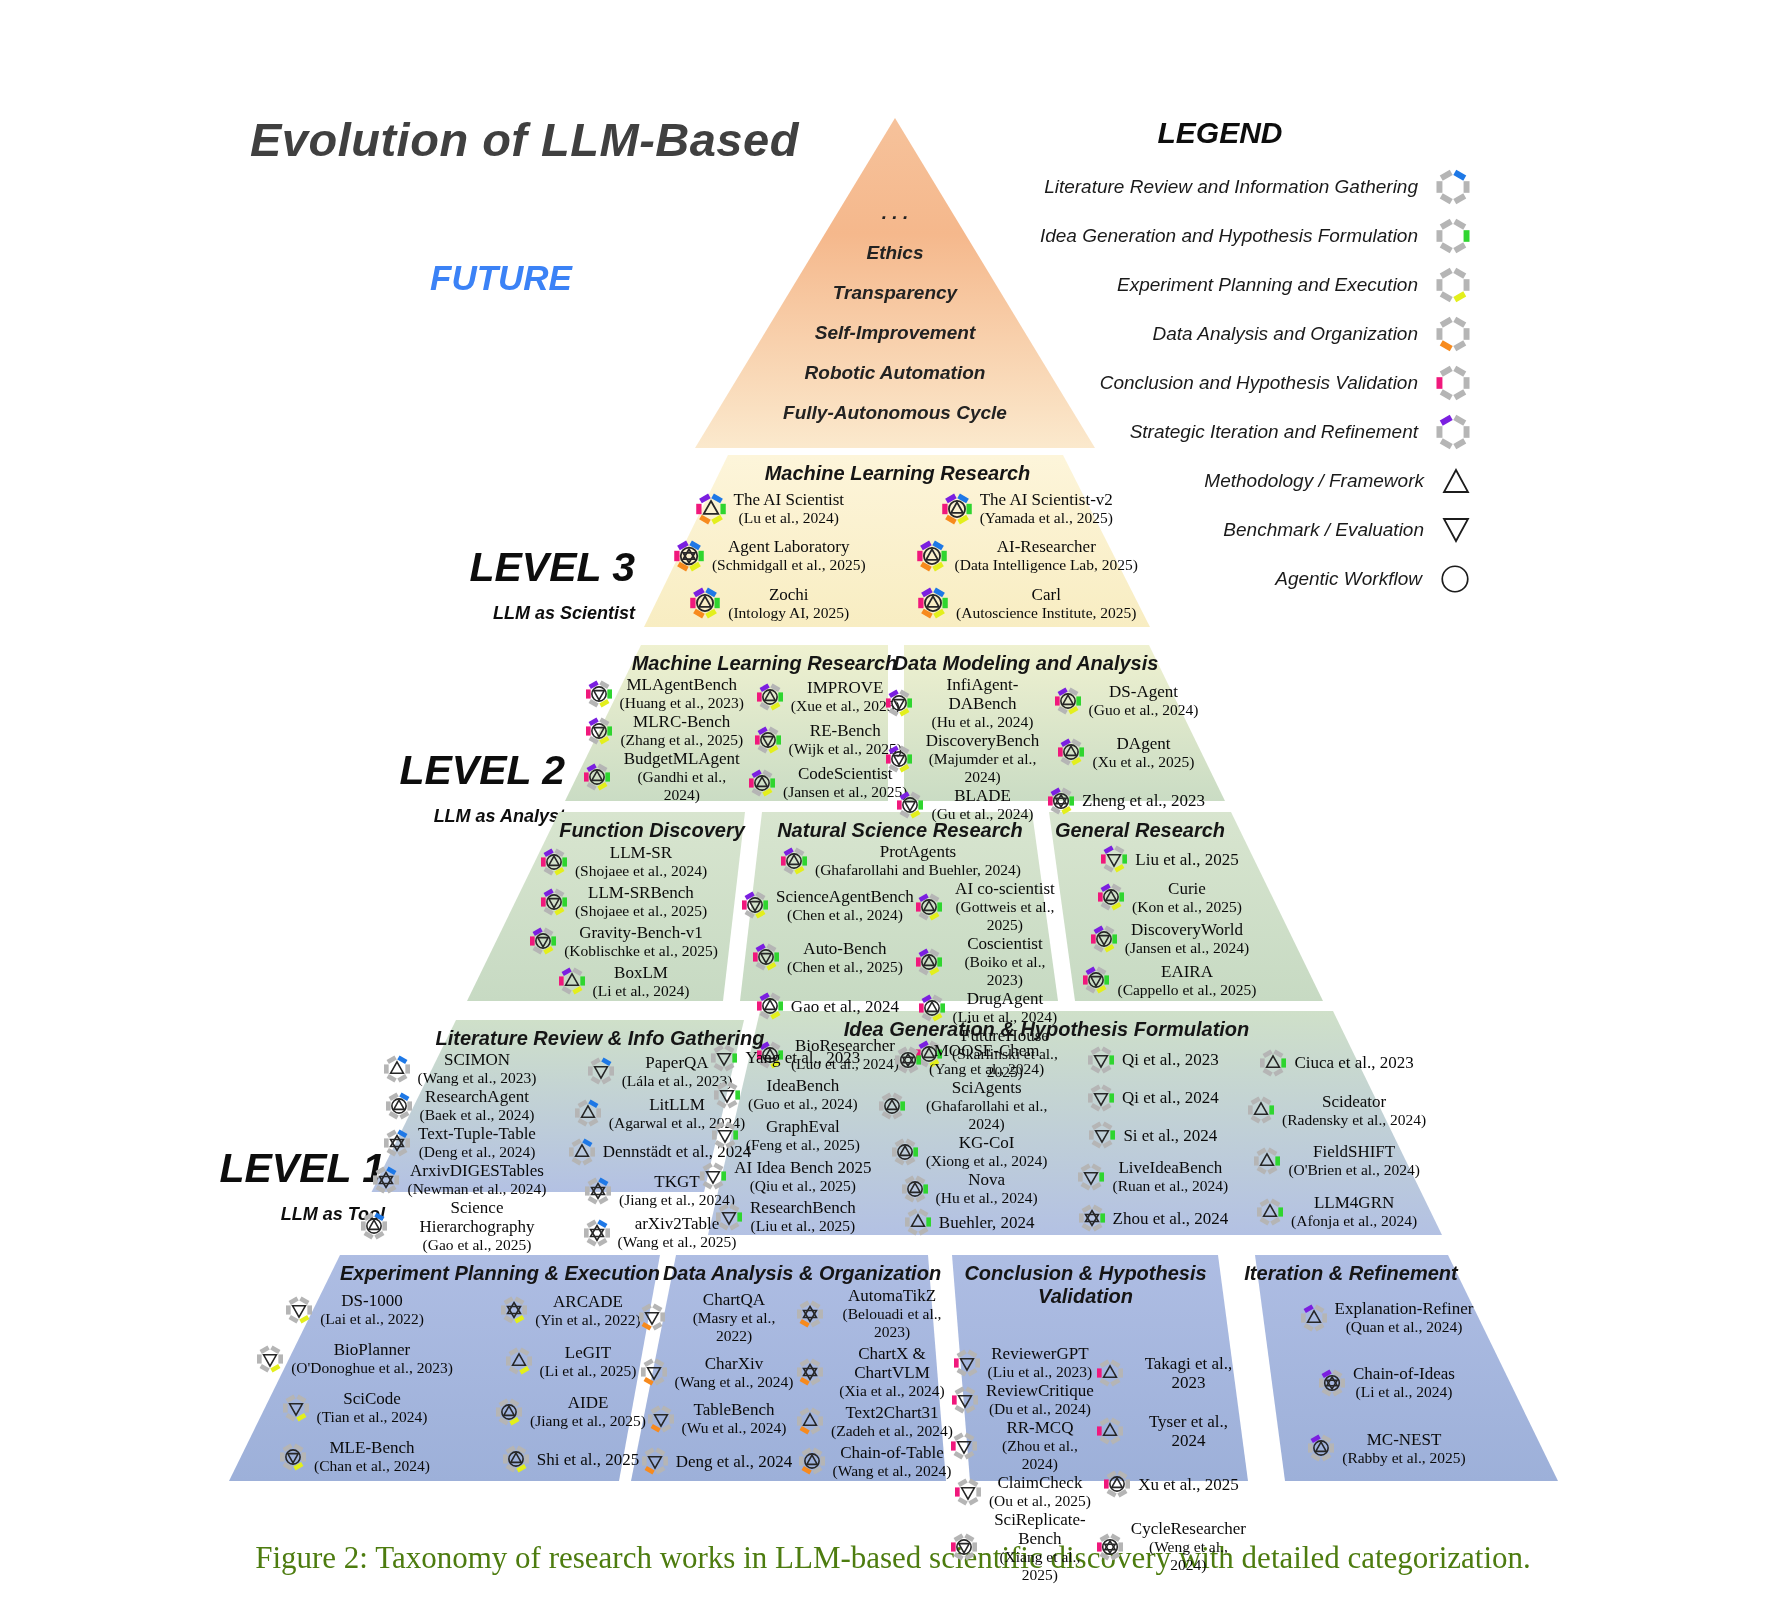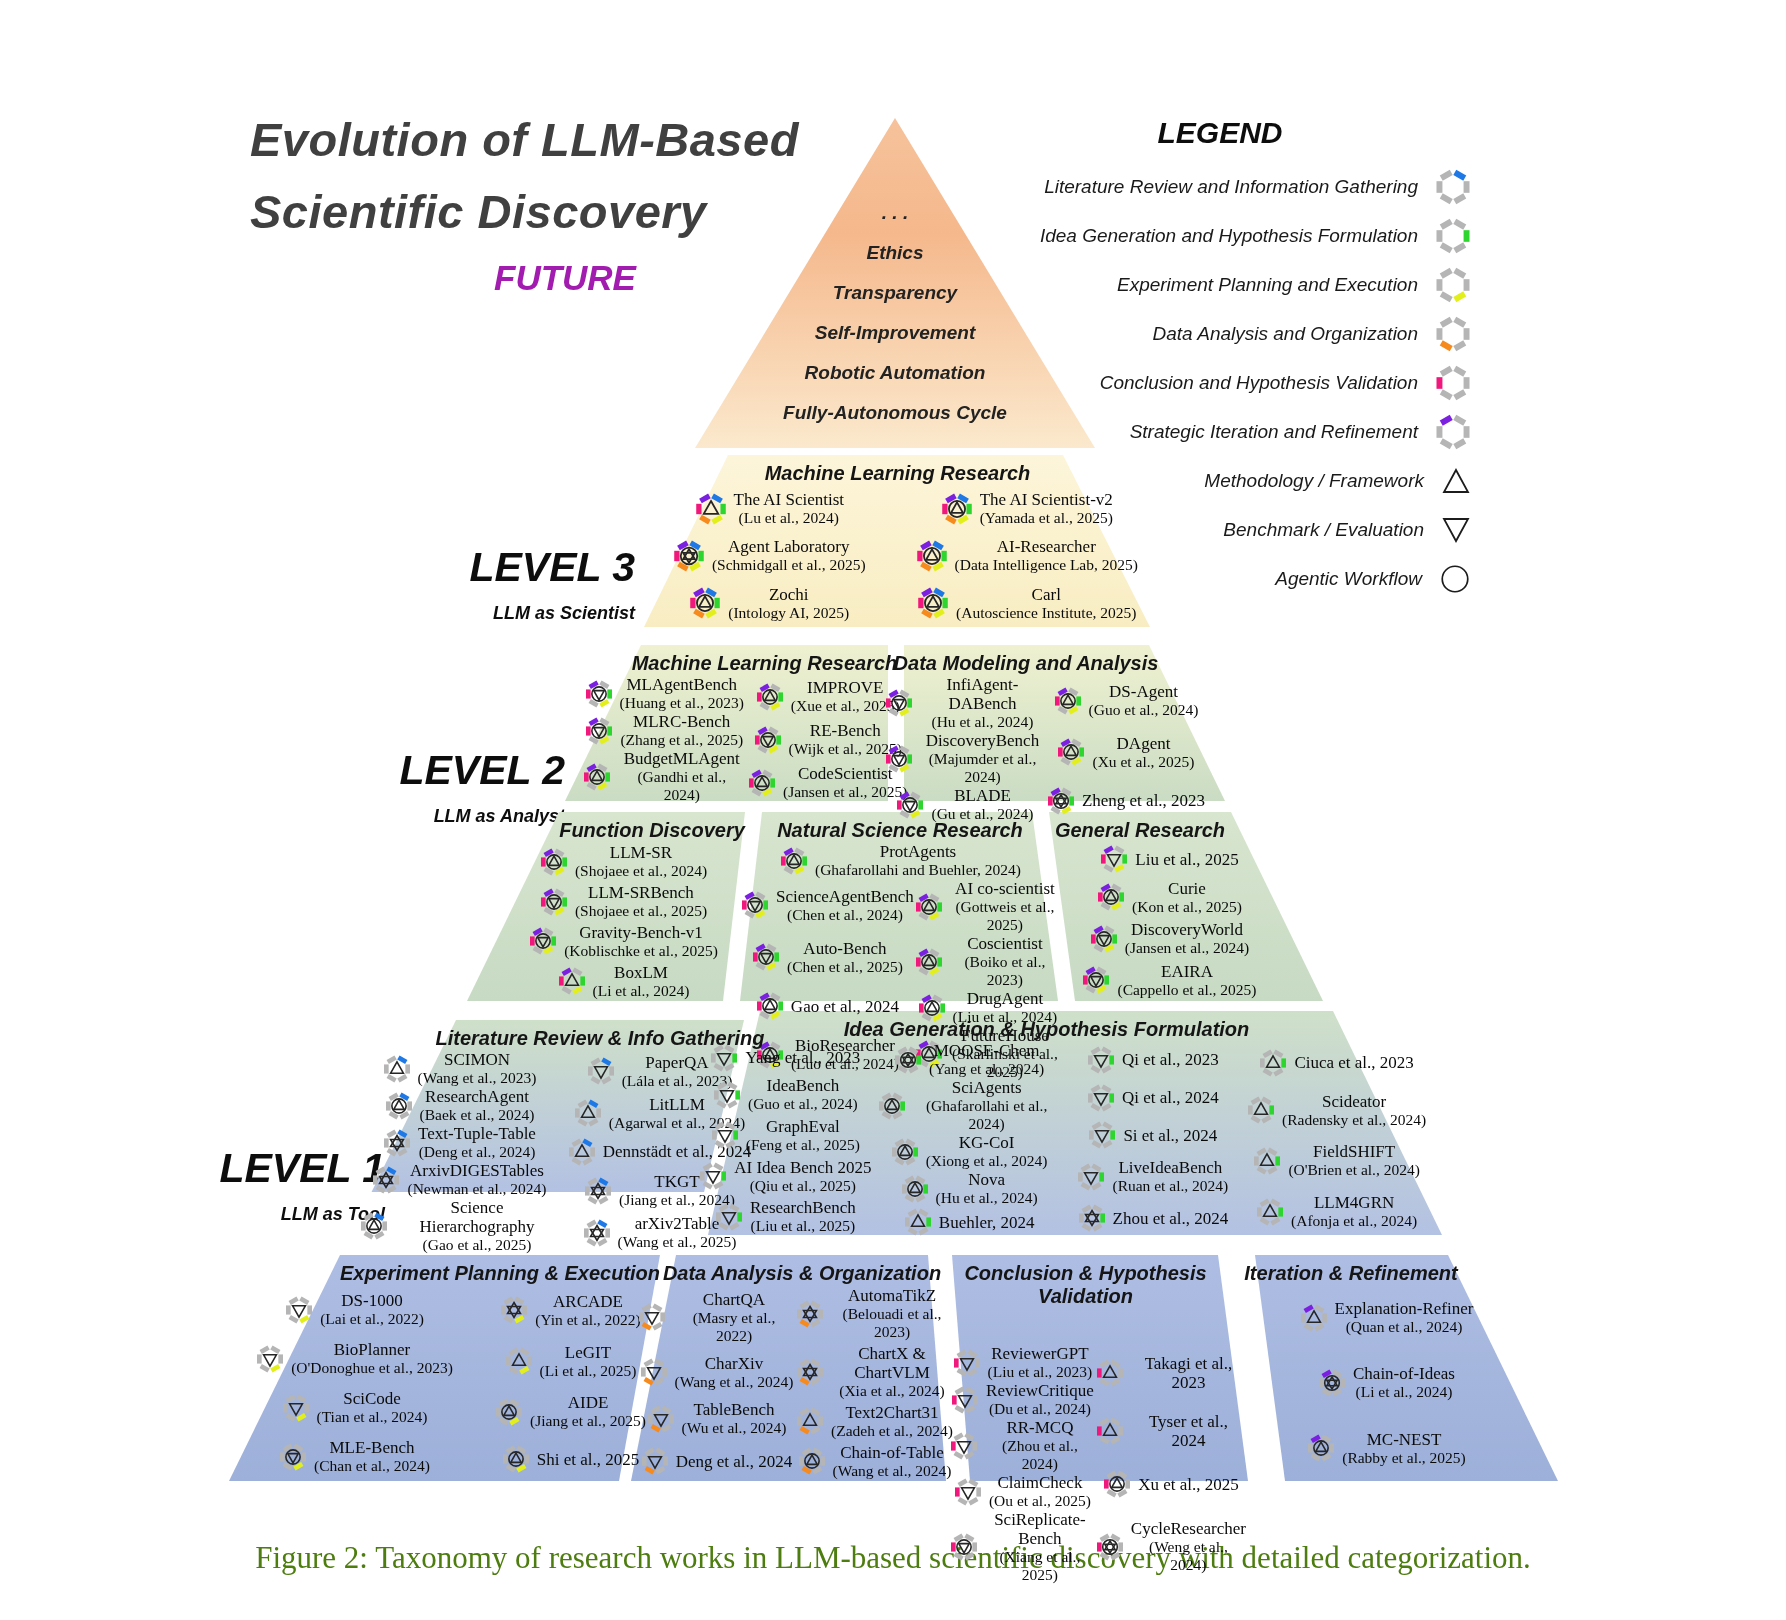--- a/index.html
+++ b/index.html
@@ -2,22 +2,22 @@
 <html><head>
 <meta charset="utf-8">
 <style>
   html,body{margin:0;padding:0;background:#ffffff;}
   .page{position:relative;width:1786px;height:1620px;background:#ffffff;overflow:hidden;
         font-family:"Liberation Sans",sans-serif;color:#111;}
 
   
   .title{position:absolute;left:250px;top:104px;font-size:47px;font-weight:bold;font-style:italic;
          line-height:72px;color:#404040;letter-spacing:0.5px;}
-  .future-label{position:absolute;left:430px;top:258px;width:270px;text-align:center;
-         font-size:35px;font-weight:bold;font-style:italic;color:#a21caf;}
+  .future-label{position:absolute;left:430px;top:258px;width:270px;text-align:left;
+         font-size:35px;font-weight:bold;font-style:italic;color:#3b82f6;}
   .lvl{position:absolute;text-align:right;color:#0d0d0d;}
   .lvl .lvl-name{font-size:41px;font-weight:bold;font-style:italic;line-height:44px;}
   .lvl .lvl-sub{font-size:18px;font-weight:bold;font-style:italic;margin-top:14px;}
   .lvl3{left:375px;top:545px;width:260px;}
   .lvl2{left:350px;top:748px;width:215px;}
   .lvl1{left:215px;top:1146px;width:170px;}
 
   
   .future-tri{position:absolute;left:695px;top:118px;width:400px;height:330px;
       background:linear-gradient(180deg,#f6c29b 0%,#f5b88c 35%,#fbe9cd 100%);
@@ -103,21 +103,20 @@
   .caption{position:absolute;left:0;top:1540px;width:100%;text-align:center;
       font-family:"Liberation Serif",serif;font-size:31px;color:#4d7c0f;}
 </style>
 </head>
 <body>
 
 <div class="page">
 
   <div class="title">
     <div>Evolution of LLM-Based</div>
-    <div>Scientific Discovery</div>
   </div>
 
   <div class="future-tri" id="future-tri">
       <div class="future-item" style="top: 84px;">. . .</div>
       <div class="future-item" style="top: 124px;">Ethics</div>
       <div class="future-item" style="top: 164px;">Transparency</div>
       <div class="future-item" style="top: 204px;">Self-Improvement</div>
       <div class="future-item" style="top: 244px;">Robotic Automation</div>
       <div class="future-item" style="top: 284px;">Fully-Autonomous Cycle</div>
     </div>

